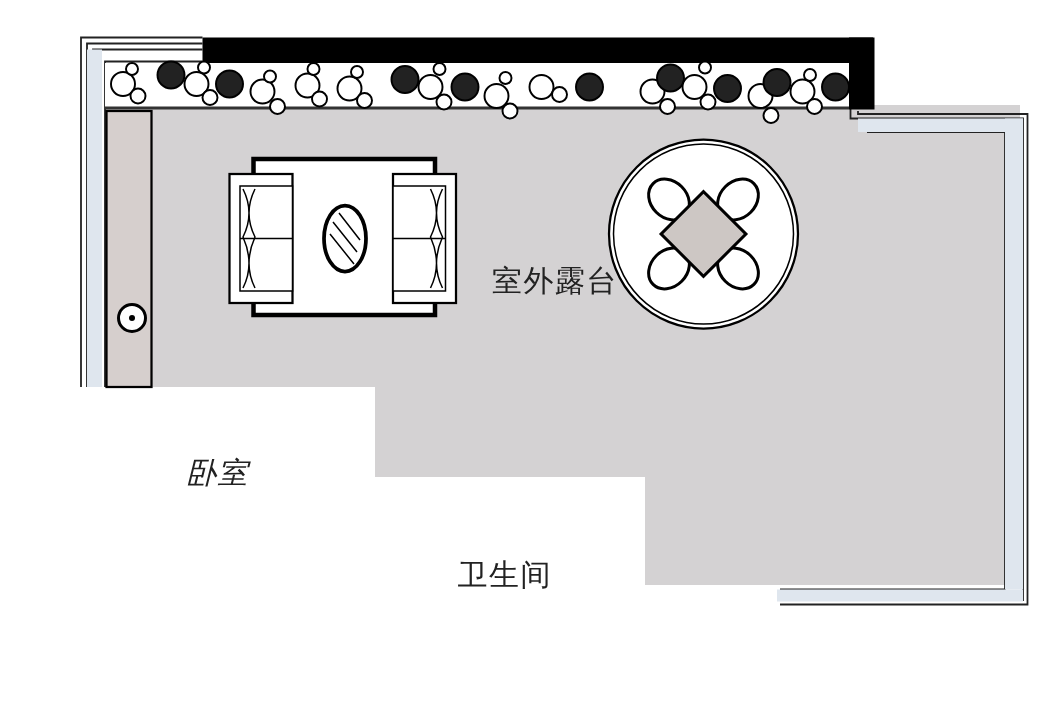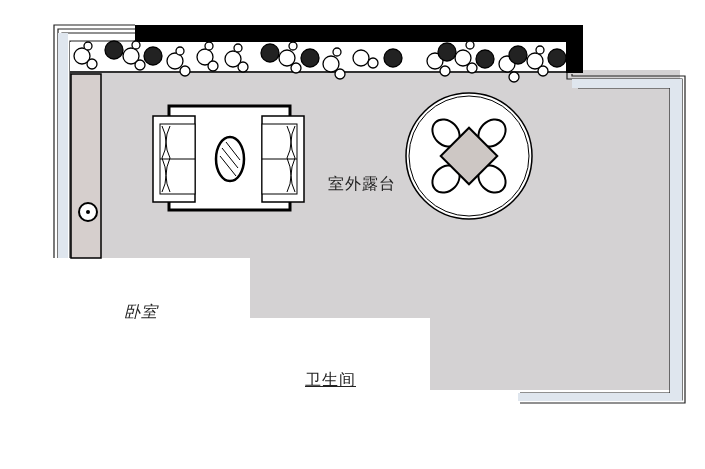--- a/index.html
+++ b/index.html
@@ -1,18 +1,18 @@
 <!DOCTYPE html>
 <html><head>
 <meta charset="utf-8">
 <style>
   html, body { margin:0; padding:0; background:#ffffff; }
   body { width:705px; height:469px; overflow:hidden; position:relative; font-family:"DejaVu Sans", sans-serif; }
   #plan { position:absolute; left:0; top:0; width:705px; height:469px; }
-  .label { position:absolute; font-family:"DejaVu Serif", serif; font-size:16px; color:#222; white-space:nowrap; letter-spacing:1px; }
+  .label { position:absolute; font-family:"DejaVu Serif", serif; font-size:20px; color:#222; white-space:nowrap; letter-spacing:1px; }
 </style>
 </head>
 <body>
 
 
 
 <svg id="plan" viewBox="0 0 705 469" xmlns="http://www.w3.org/2000/svg">
 
   <g>
     <rect x="70" y="70" width="500" height="188" fill="#d4d2d3"></rect>
@@ -237,16 +237,16 @@
   
   <g fill="#fff" stroke="#000" stroke-width="1">
     <rect x="287" y="268" width="10" height="5">
     <rect x="396" y="268" width="10" height="5">
     <rect x="290" y="315" width="10" height="5">
   </rect></rect></rect></g>
 
 
 <div class="label" style="left:328px; top:174px;">室外露台</div>
 <div class="label" style="left:124px; top:302px;font-style:italic;">卧室</div>
-<div class="label" style="left:305px; top:370px;text-decoration:underline;">卫生间</div>
+<div class="label" style="left:305px; top:370px;">卫生间</div>
 
 
 
 
 </rect></path></path></rect></path></rect></body></html>

